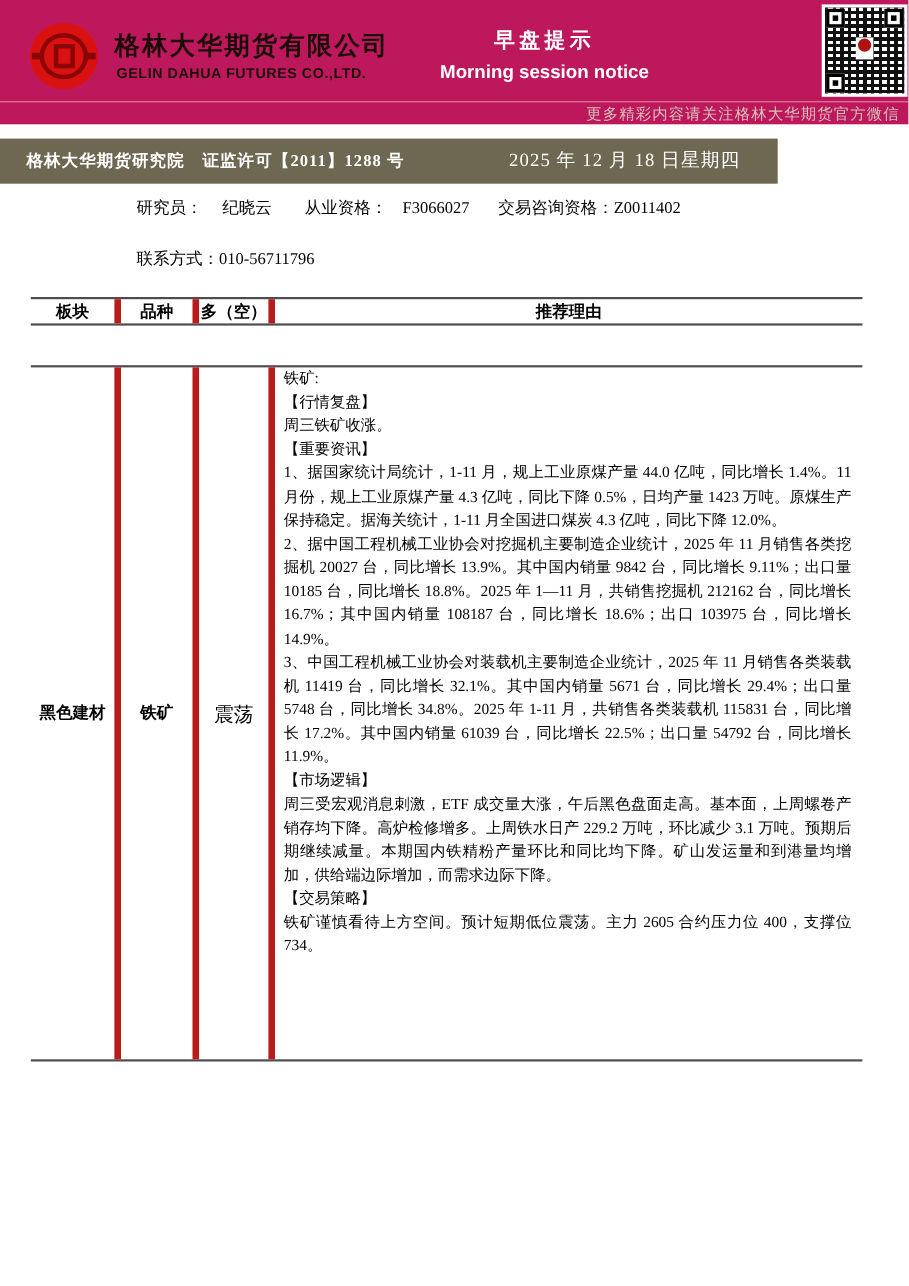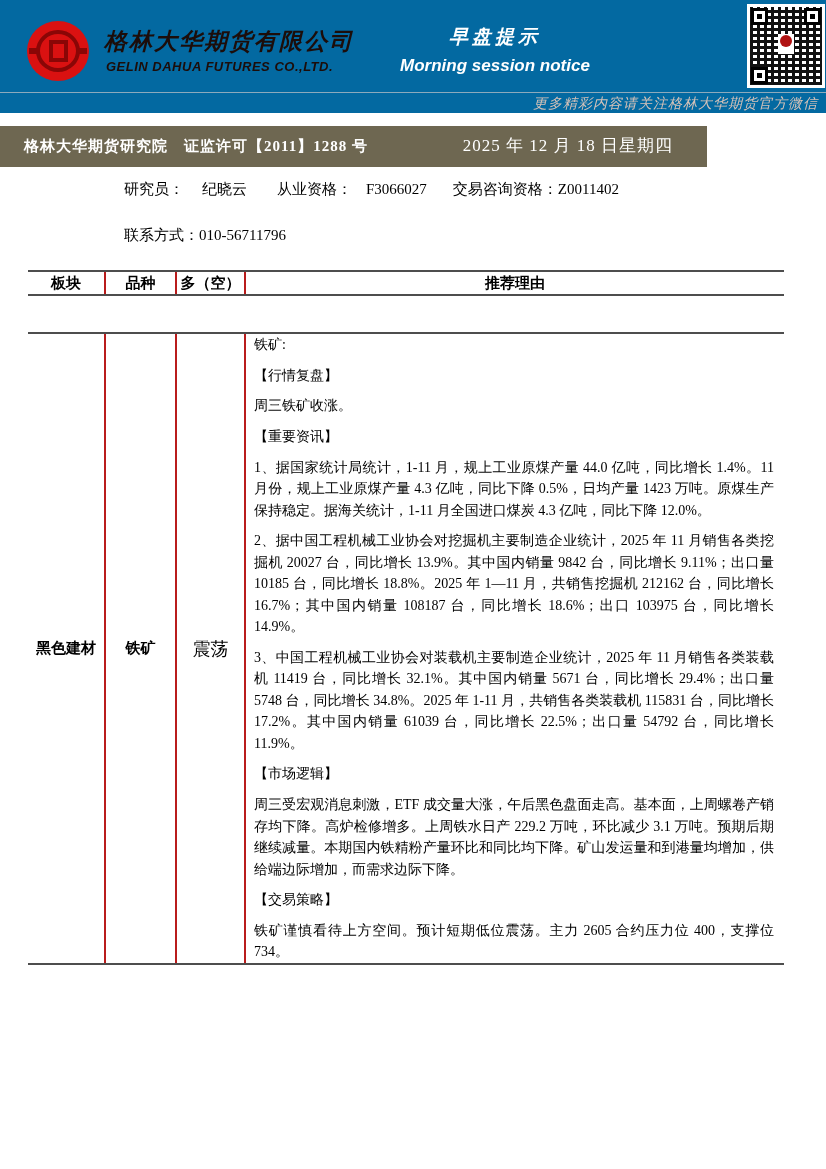--- a/index.html
+++ b/index.html
@@ -43,32 +43,32 @@
   .res-line1 .g3 { margin-left:14px; } .res-line1 .g4 { margin-left:26px; }
   .res-line2 { position:absolute; left:124px; top:226px; font-size:15px; }
 
   
   .thead { position:absolute; left:28px; top:270px; width:756px; height:26px;
     border-top:2px solid #4d4d4d; border-bottom:2px solid #4d4d4d; display:flex; }
   .tbody { position:absolute; left:28px; top:332px; width:756px; height:633px;
     border-top:2px solid #4d4d4d; border-bottom:2px solid #4d4d4d; display:flex; }
   .c1 { width:76px; } .c2 { width:71px; } .c3 { width:69px; } .c4 { width:540px; }
   .cell { display:flex; align-items:center; justify-content:center; }
-  .bdl { border-left:2px solid #b91c1c; }
+  .bdl { border-left:6px solid #b91c1c; }
   .thead .cell { font-size:15px; font-weight:bold; }
   .sector, .variety { font-size:15px; font-weight:bold; }
   .direction { font-size:18px; }
-  .reason { display:flex; flex-direction:column; justify-content:space-between; padding:0 10px 0 8px;
+  .reason { display:flex; flex-direction:column; justify-content:flex-start; padding:0 10px 0 8px;
     font-size:14px; line-height:21.5px; text-align:justify; }
   .reason .para { text-align:justify; }
 </style>
 </head>
 <body>
 
-<div class="banner" style="background: #0369a1; font-style: italic;">
+<div class="banner" style="background: #be185d;">
   <div class="emblem">
     <div class="ring"></div>
     <div class="core"></div>
     <div class="notch l"></div>
     <div class="notch r"></div>
   </div>
   <div class="co-cn">格林大华期货有限公司</div>
   <div class="co-en">GELIN DAHUA FUTURES CO.,LTD.</div>
   <div class="title-cn">早盘提示</div>
   <div class="title-en">Morning session notice</div>

